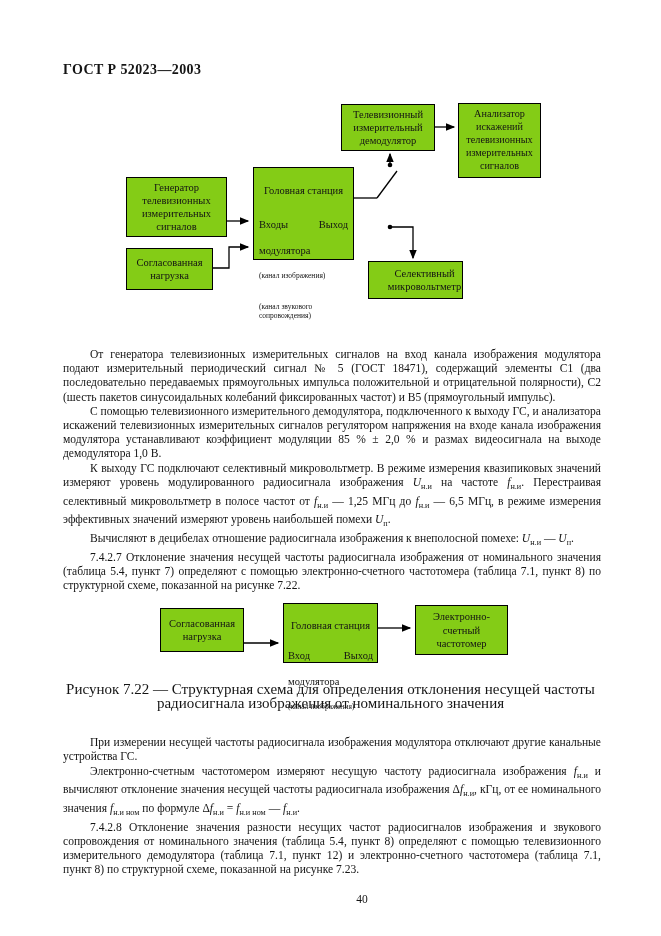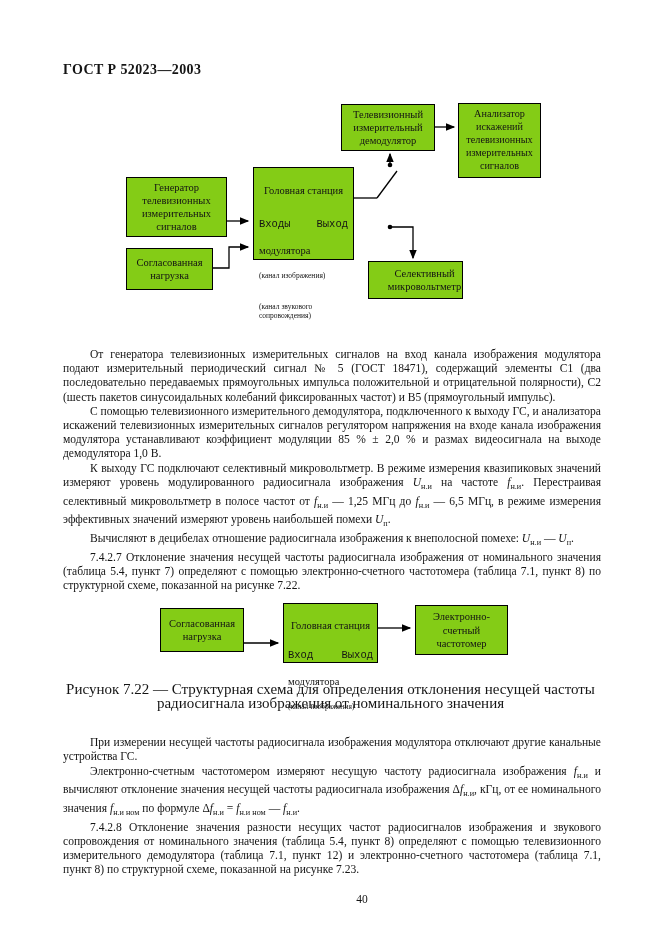--- a/index.html
+++ b/index.html
@@ -12,21 +12,21 @@
   
   .fig{position:absolute; left:0; width:661px;}
   .fig svg{position:absolute; left:0; top:0; pointer-events:none;}
   .box{
     position:absolute; box-sizing:border-box; border:1.6px solid #000; background:#84cc16;
     font-size:10.5px; line-height:1.26; text-align:center; white-space:pre-line;
     display:flex; align-items:center; justify-content:center; padding:2px;
   }
   .box.blk{display:block; text-align:left; padding:3px 5px;}
   .he-title{text-align:center; font-size:10.5px;}
-  .he-row{display:flex; justify-content:space-between; font-size:10.5px;font-family:Liberation Mono, monospace;}
+  .he-row{display:flex; justify-content:space-between; font-size:10.5px;}
   .chan{font-size:7.5px; line-height:1.2; white-space:pre-line;}
   .cap{position:absolute; left:0; width:661px; text-align:center; font-size:10.5px; line-height:13.5px; white-space:pre-line;}
   
   .flow{position:absolute; left:0; top:347px; width:661px;}
   .textcol{margin-left:63px; width:538px; font-size:11.55px; line-height:14.2px; text-align:justify;}
   .textcol p{margin:0; text-indent:27px;}
   .rt-i{font-style:italic;}
   .rt-sub{font-size:71%; vertical-align:-2.5px;}
   .fig2wrap{position:relative; height:78px; margin-top:3px;}
   .cap2{margin-top:10px; text-align:center; font-size:15px; line-height:13.5px; white-space:pre-line;}

